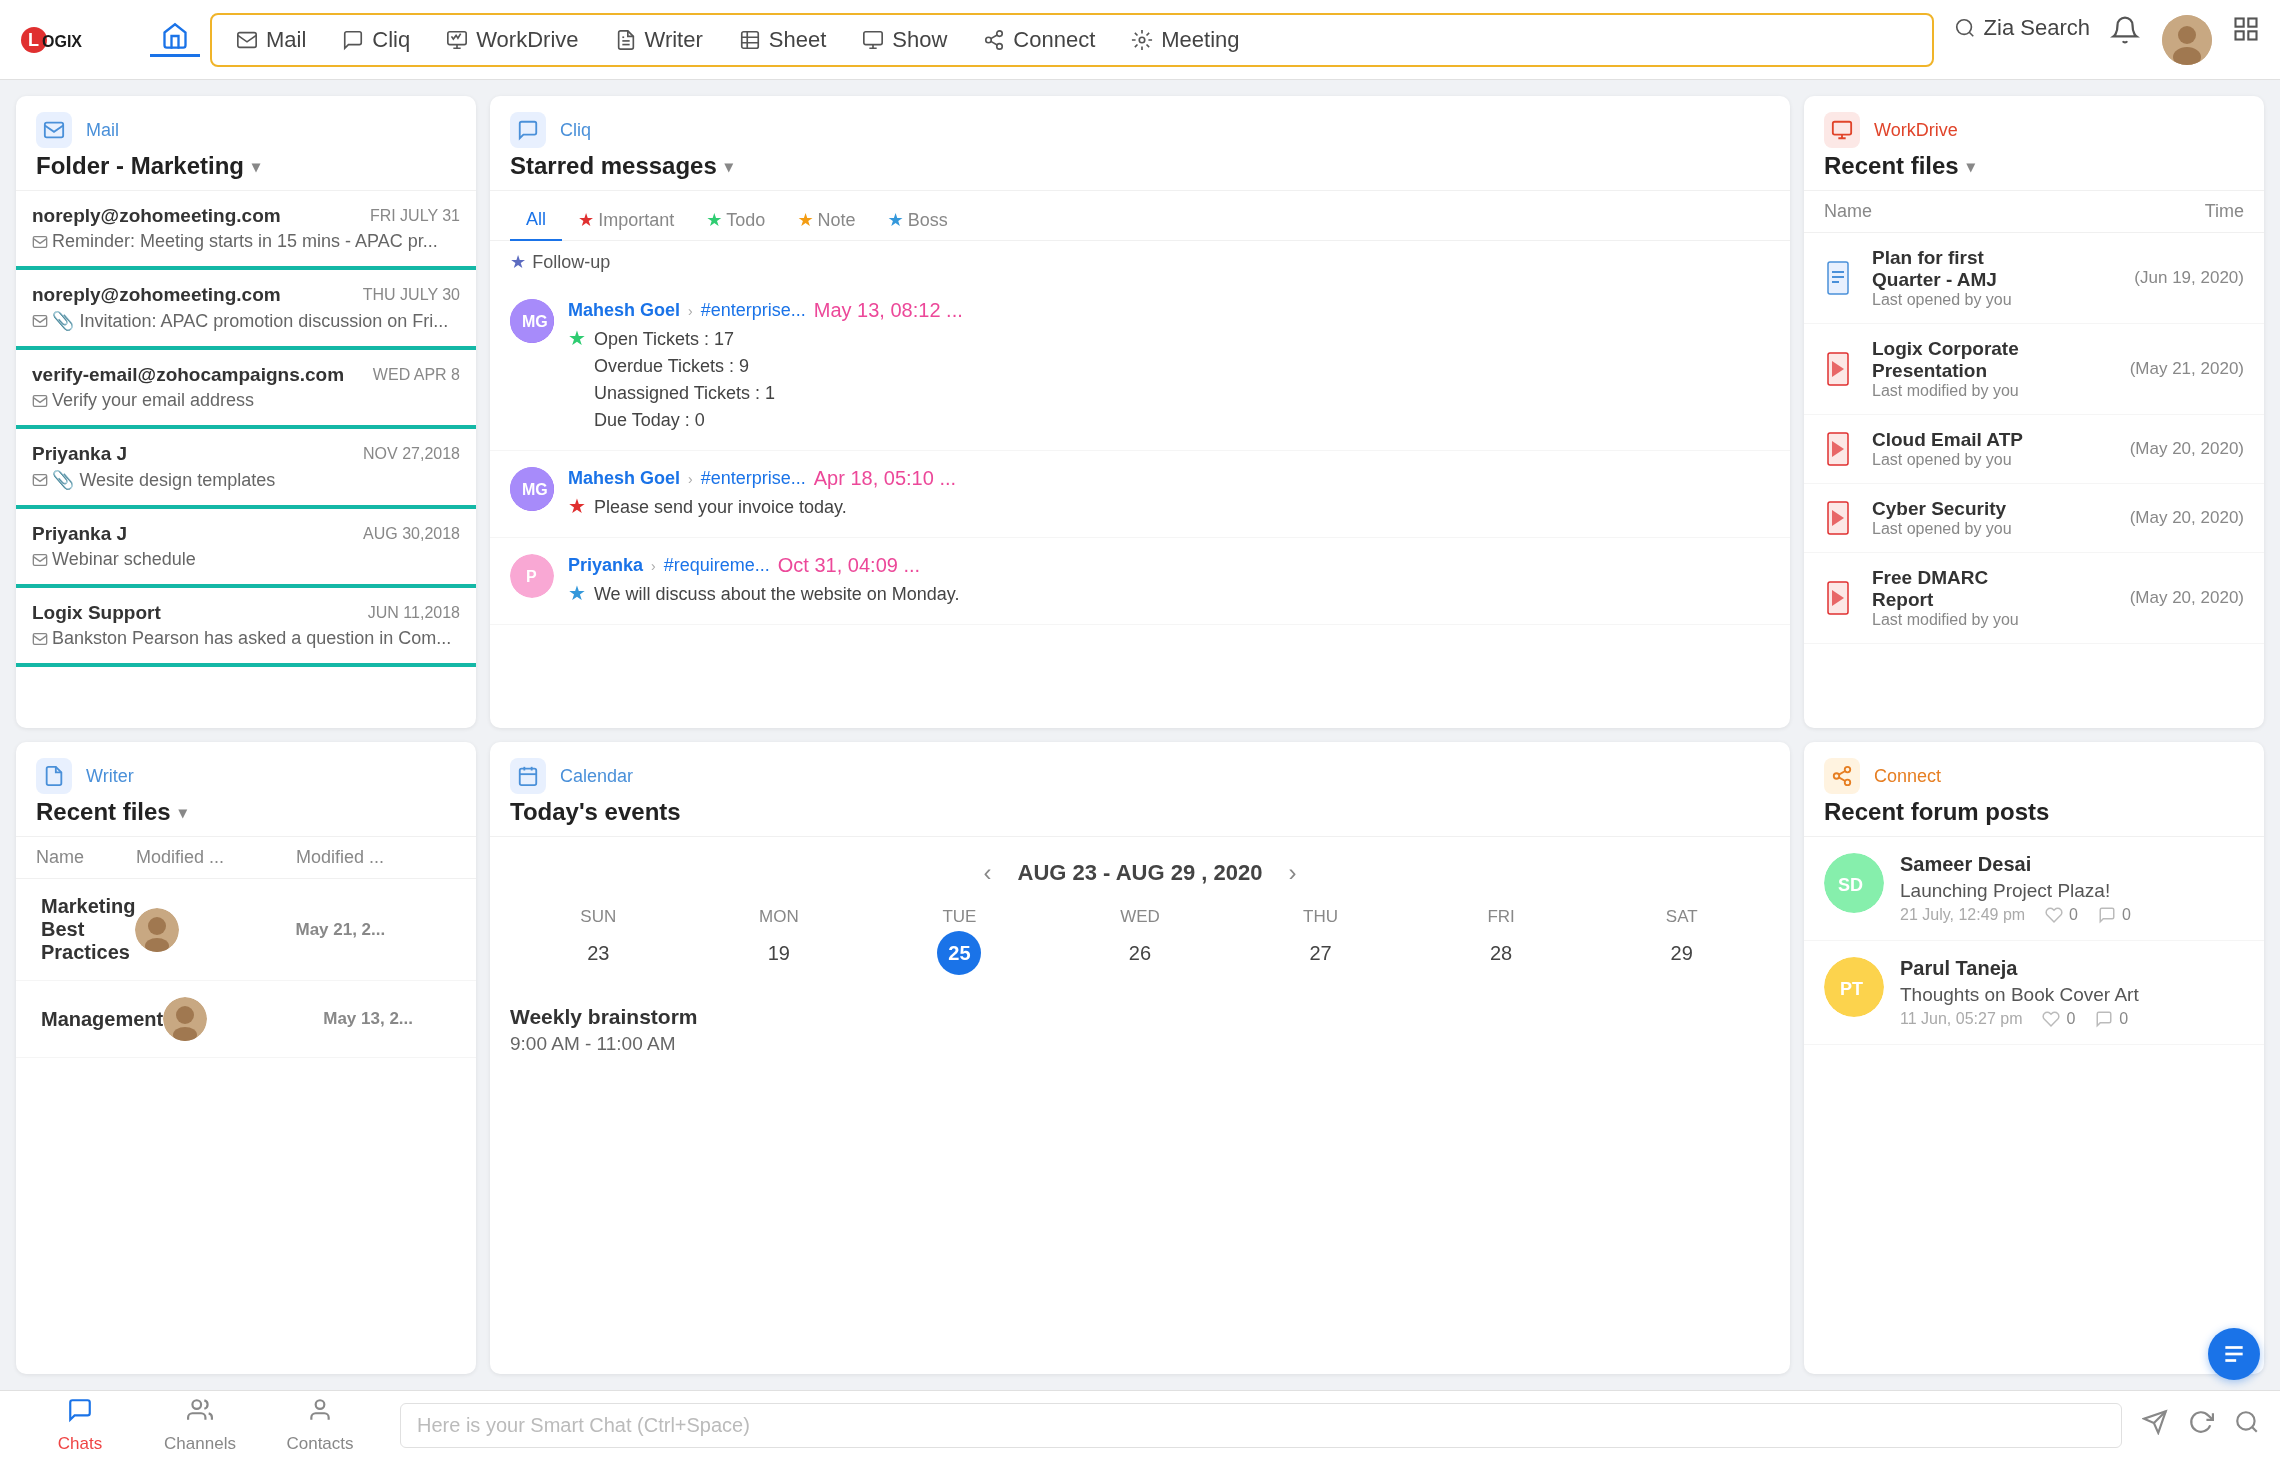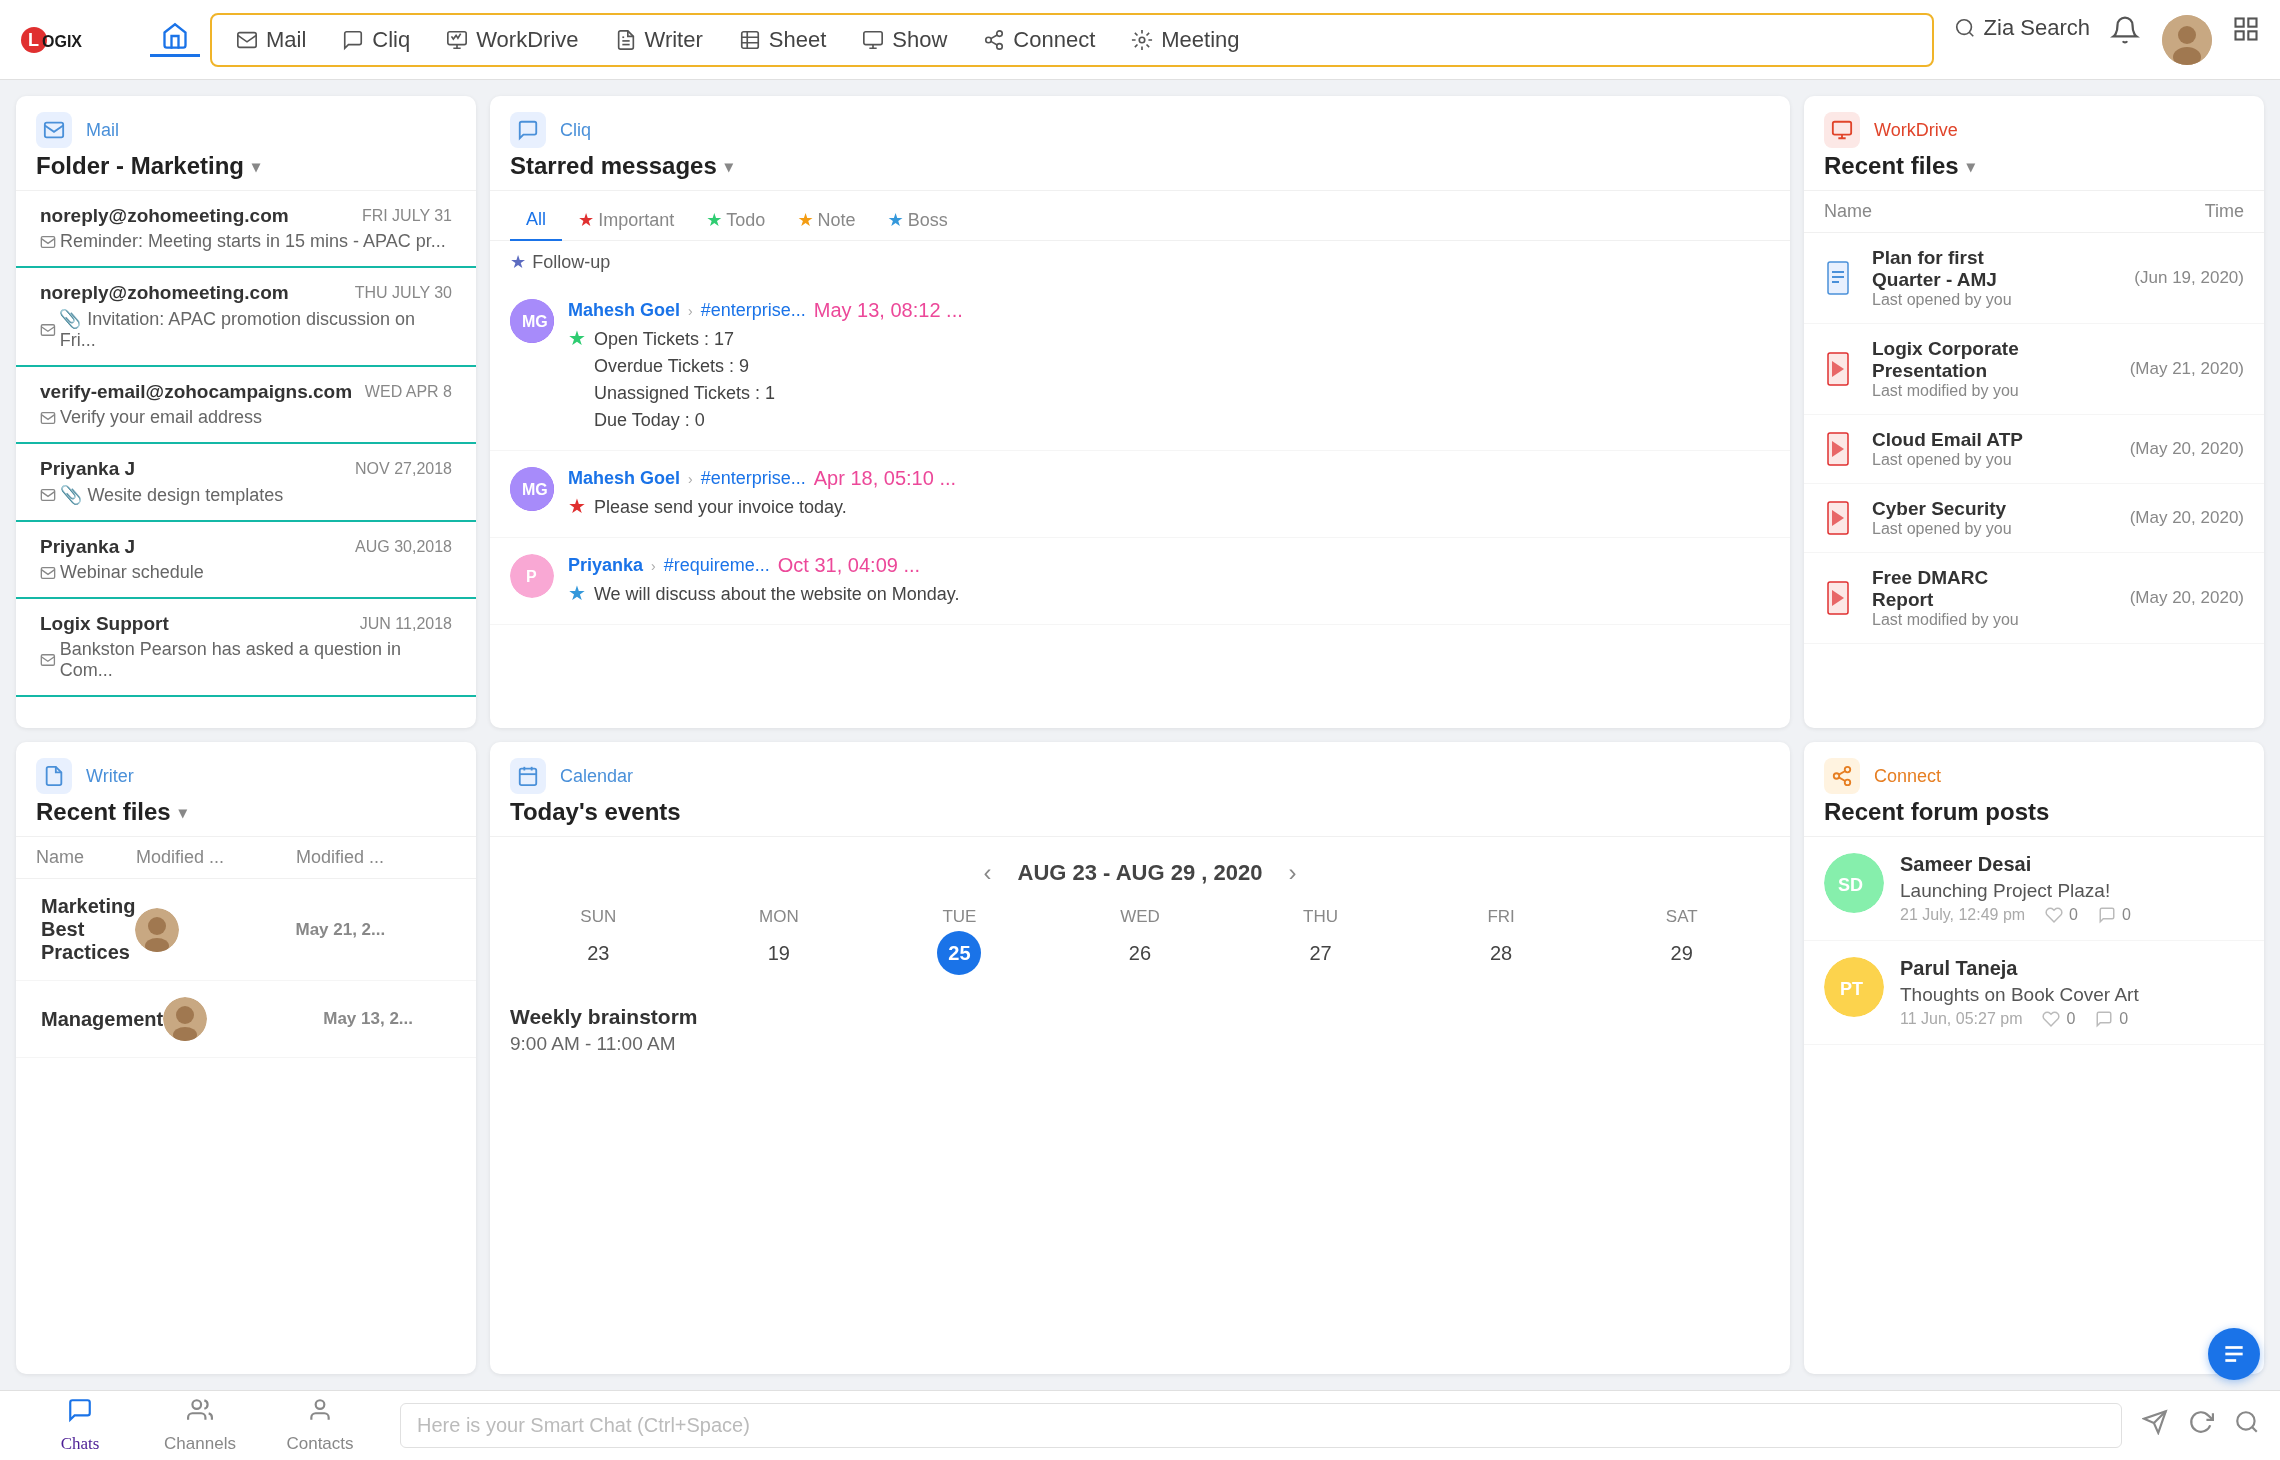--- a/index.html
+++ b/index.html
@@ -47,21 +47,21 @@
     .panel-header {
       padding: 16px 20px 10px; border-bottom: 1px solid #f0f0f0;
     }
     .panel-app-label { font-size: 18px; color: #1a73e8; display: flex; align-items: center; gap: 6px; }
     .panel-title { font-size: 24px; font-weight: 600; color: #222; display: flex; align-items: center; gap: 8px; }
     .chevron { font-size: 16px; color: #888; }
 
     
     .mail-list { flex: 1; overflow-y: auto; }
     .mail-item {
-      padding: 14px 24px; border-bottom: 2px solid #14b8a6; cursor: pointer;
+      padding: 14px 16px; border-bottom: 4px solid #14b8a6; cursor: pointer;
     }
     .mail-item-header { display: flex; justify-content: space-between; align-items: center; margin-bottom: 4px; }
     .mail-from { font-size: 19px; font-weight: 600; color: #333; }
     .mail-date { font-size: 16px; color: #888; }
     .mail-subject { font-size: 18px; color: #666; display: flex; align-items: center; gap: 4px; }
 
     
     .cliq-tabs { display: flex; gap: 0; padding: 10px 20px 0; border-bottom: 1px solid #f0f0f0; }
     .cliq-tab {
       padding: 8px 16px; font-size: 18px; cursor: pointer; color: #888;
@@ -773,21 +773,21 @@
   </div>
 </div>
 
 <div class="bottom-bar">
   <div class="bottom-tab active">
     <span class="bottom-tab-icon">
       <svg width="26" height="26" viewBox="0 0 24 24" fill="none" stroke="#1a73e8" stroke-width="2">
         <path d="M21 15a2 2 0 0 1-2 2H7l-4 4V5a2 2 0 0 1 2-2h14a2 2 0 0 1 2 2z"></path>
       </svg>
     </span>
-    <span style="color:#4c1d95;font-family:Liberation Serif, serif;">Chats</span>
+    <span style="color:#ef4444;">Chats</span>
   </div>
   <div class="bottom-tab">
     <span class="bottom-tab-icon">
       <svg width="26" height="26" viewBox="0 0 24 24" fill="none" stroke="#888" stroke-width="2">
         <path d="M17 21v-2a4 4 0 0 0-4-4H5a4 4 0 0 0-4 4v2"></path>
         <circle cx="9" cy="7" r="4"></circle>
         <path d="M23 21v-2a4 4 0 0 0-3-3.87"></path>
         <path d="M16 3.13a4 4 0 0 1 0 7.75"></path>
       </svg>
     </span>

